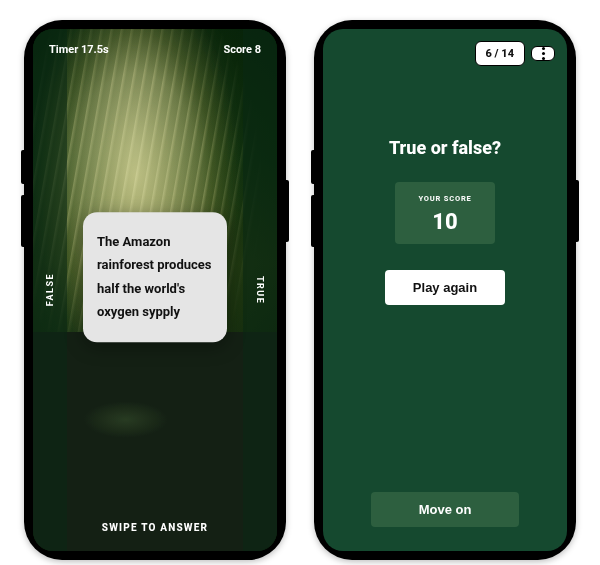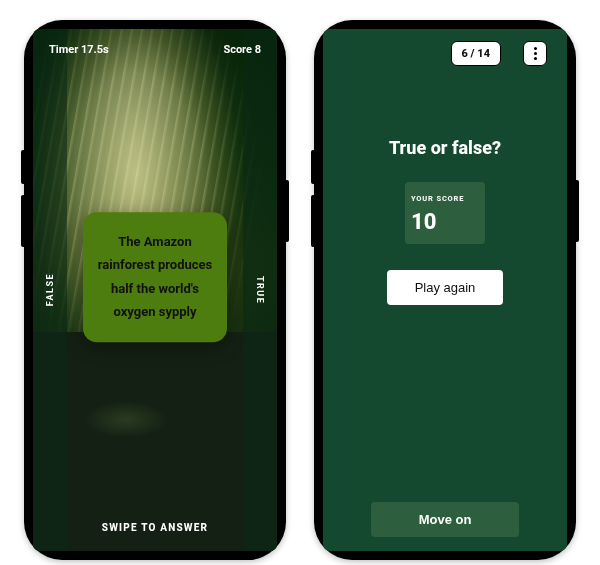--- a/index.html
+++ b/index.html
@@ -48,21 +48,21 @@
     right: -3px;
     top: 160px;
     width: 3px;
     height: 62px;
     background: #000;
     border-radius: 0 2px 2px 0;
   }
   .screen {
     width: 100%;
     height: 100%;
-    border-radius: 7px;
+    border-radius: 20px;
     overflow: hidden;
     position: relative;
   }
 
   
   .quiz-screen {
     background: #0a2a0a;
     position: relative;
   }
   .forest-bg {
@@ -134,24 +134,24 @@
     font-size: 11px;
     font-weight: 700;
     z-index: 5;
   }
   .question-card {
     position: absolute;
     left: 50px;
     right: 50px;
     top: 50%;
     transform: translateY(-60%);
-    background: #4d7c0f;
+    background: #e5e5e5;
     border-radius: 14px;
     padding: 18px 14px;
-    text-align: center;
+    text-align: left;
     color: #111;
     font-weight: 700;
     font-size: 13px;
     line-height: 1.8;
     z-index: 4;
     box-shadow: 0 4px 18px rgba(0,0,0,0.35);
   }
   .swipe-hint {
     position: absolute;
     bottom: 18px;
@@ -169,24 +169,25 @@
   .result-screen {
     background: #15492f;
     display: flex;
     flex-direction: column;
     align-items: center;
     color: #fff;
   }
   .result-top {
     position: absolute;
     top: 12px;
-    right: 20px;
-    display: flex;
-    gap: 22px;
+    right: 12px;
+    display: flex;
+    gap: 6px;
     z-index: 2;
+    align-items: center;
   }
   .progress-pill {
     background: #fff;
     color: #111;
     border: 1.5px solid #000;
     border-radius: 6px;
     padding: 5px 10px;
     font-weight: 800;
     font-size: 11px;
   }
@@ -210,48 +211,49 @@
     font-size: 18px;
   }
   .score-row {
     display: flex;
     gap: 10px;
     margin-top: 24px;
   }
   .score-box {
     background: #2d5f3f;
     border-radius: 4px;
-    width: 80px;
+    width: 100px;
     padding: 12px 6px 10px;
+    text-align: center;
   }
   .score-label {
     font-size: 7.5px;
     font-weight: 800;
     letter-spacing: .8px;
     opacity: .95;
   }
   .score-val {
     font-size: 22px;
     font-weight: 800;
     margin-top: 6px;
   }
   .play-again {
     margin-top: 26px;
     background: #fff;
     color: #111;
     border: none;
     border-radius: 4px;
     padding: 10px 28px;
-    font-weight: 400;
+    font-weight: 700;
     font-size: 13px;
     cursor: pointer;
   }
   .move-on {
     position: absolute;
-    bottom: 14px;
+    bottom: 24px;
     left: 50%;
     transform: translateX(-50%);
     background: #2d5f3f;
     color: #fff;
     border: none;
     border-radius: 4px;
     padding: 10px 0;
     width: 148px;
     font-weight: 600;
     font-size: 13px;

